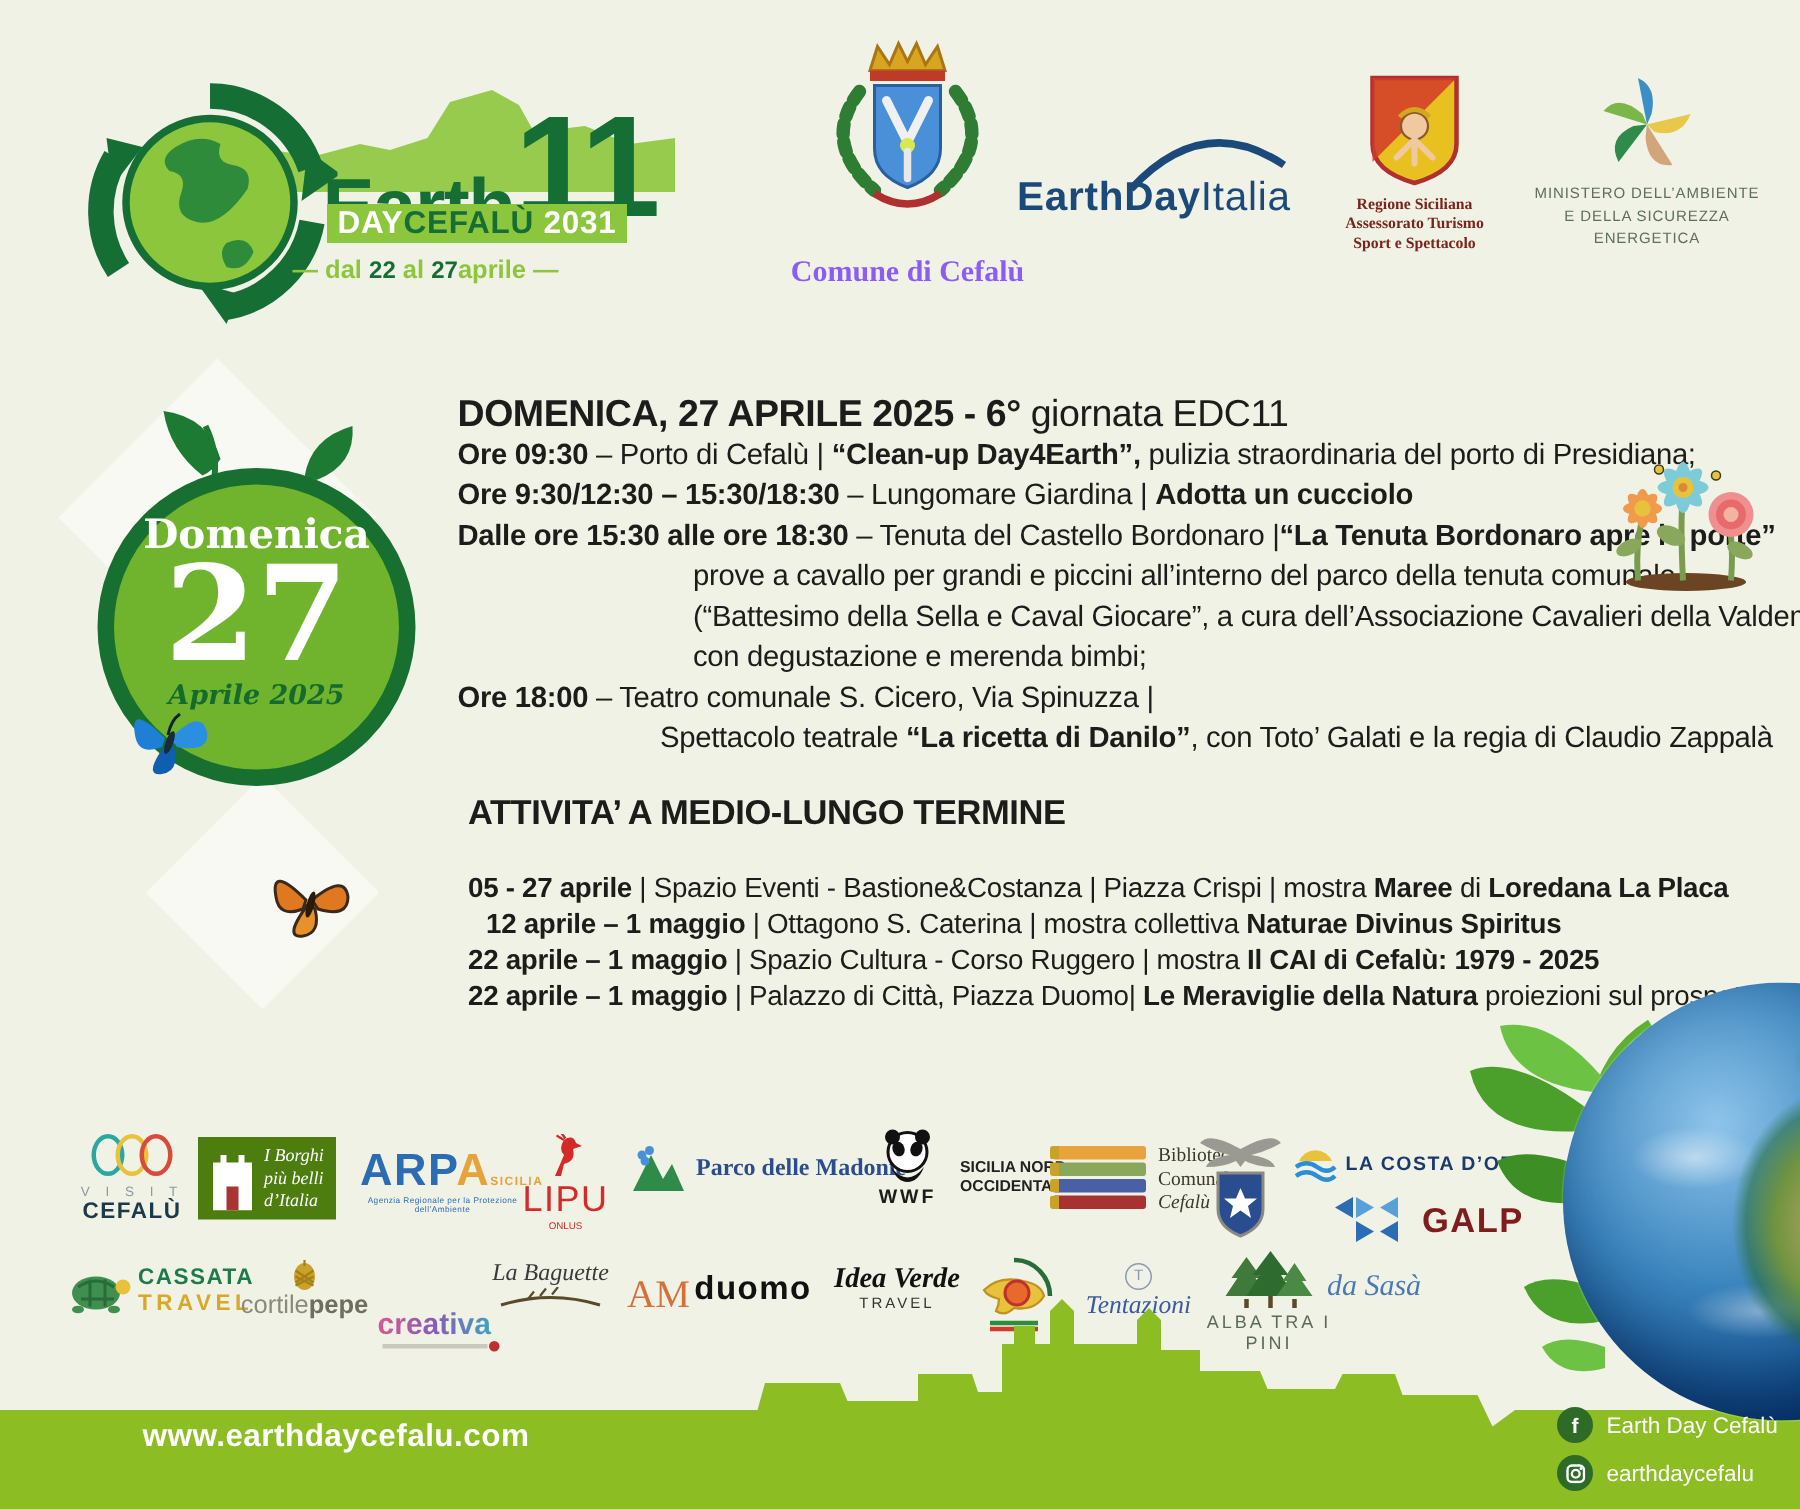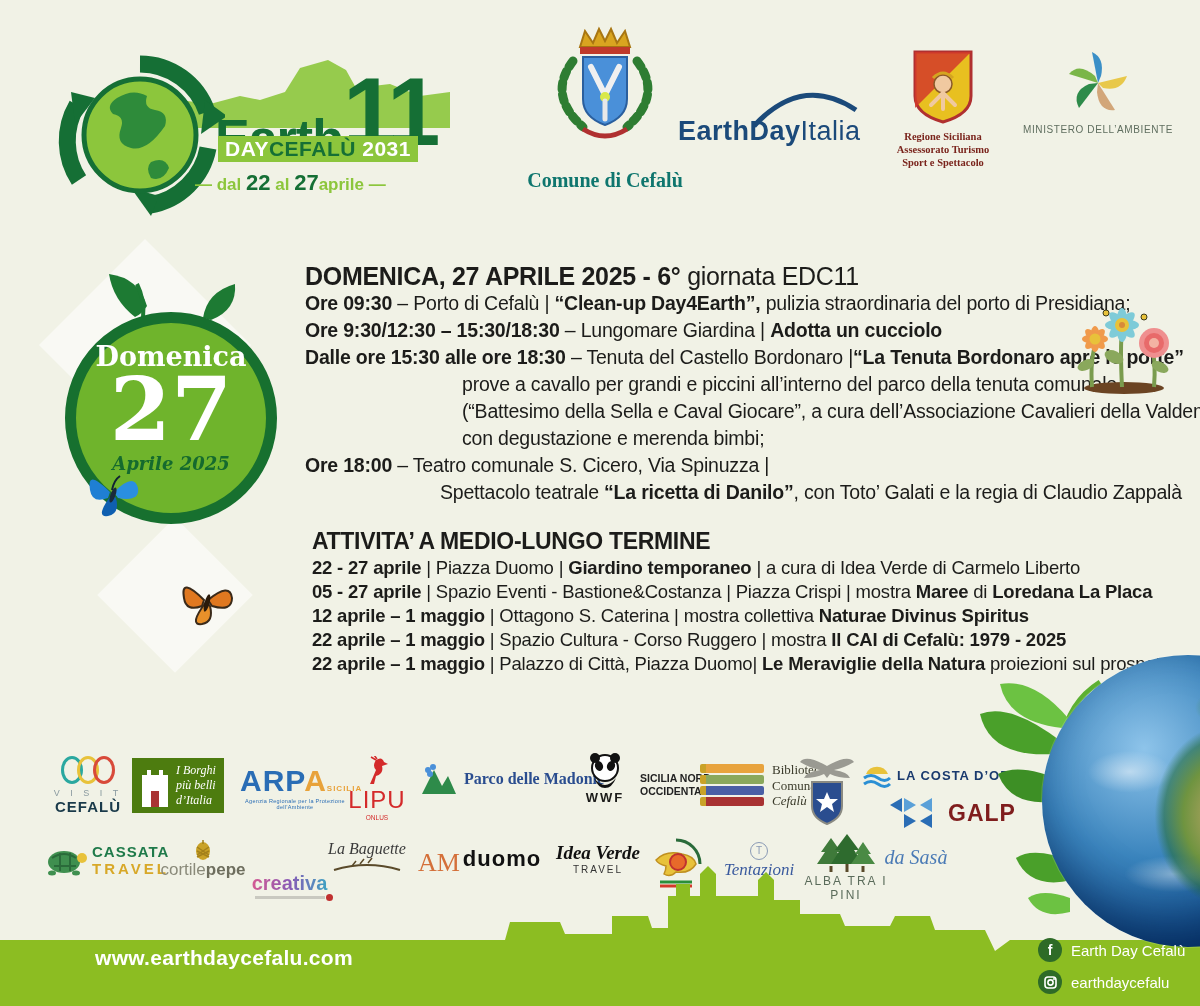--- a/index.html
+++ b/index.html
@@ -6,23 +6,23 @@
   .page{position:relative;width:1200px;height:1006px;background:#f1f2e6;overflow:hidden;
         font-family:"Liberation Sans",sans-serif;color:#1c1c1a;}
   .abs{position:absolute;}
 
   
   .logo-earth{font-weight:bold;color:#156f35;font-size:52px;letter-spacing:-1px;}
   .logo-eleven{font-weight:bold;color:#156f35;font-size:96px;line-height:.8;letter-spacing:-4px;}
   .logo-bar{background:#8cc63c;padding:1px 7px;font-weight:bold;font-size:21px;letter-spacing:.5px;white-space:nowrap;}
   .logo-bar .w{color:#fff;} .logo-bar .g{color:#156f35;}
   .logo-tag{font-weight:bold;font-size:17px;color:#8cc63c;white-space:nowrap;}
-  .logo-tag b{color:#156f35;font-size:22px;}
-
-  .comune-caption{font-family:"Liberation Serif",serif;font-weight:bold;font-size:20px;color:#0f766e;text-align:center;}
+  .logo-tag b{color:#156f35;font-size:16px;}
+
+  .comune-caption{font-family:"Liberation Serif",serif;font-weight:bold;font-size:20px;color:#8b5cf6;text-align:center;}
   .edi-text{font-size:27px;color:#1b4a7a;font-weight:bold;letter-spacing:.5px;white-space:nowrap;}
   .edi-text .lt{font-weight:normal;}
   .regione-text{font-family:"Liberation Serif",serif;font-weight:bold;font-size:10.5px;color:#7a241c;text-align:center;line-height:1.25;}
   .ministero-text{font-size:10px;color:#5f6e5f;text-align:center;letter-spacing:.6px;line-height:1.5;}
 
   
   .badge{width:190px;height:190px;border-radius:50%;background:#6fb42c;border:11px solid #17702f;
          text-align:center;}
   .badge .wd{font-family:"DejaVu Serif",serif;font-weight:bold;color:#fff;font-size:27px;margin-top:18px;}
   .badge .dy{font-family:"DejaVu Serif",serif;font-weight:bold;color:#fff;font-size:88px;line-height:.85;}
@@ -174,20 +174,21 @@
   <div class="abs" style="left:1008px;top:50px;width:180px;">
     <svg style="display:block;margin:0 auto;" width="62" height="66" viewBox="0 0 62 66">
       <path d="M31,33 L25,2 Q38,8 34,26 Z" fill="#3a8fc7"></path>
       <path d="M31,33 L60,26 Q54,42 36,38 Z" fill="#e8c84a"></path>
       <path d="M31,33 L48,60 Q32,62 30,42 Z" fill="#d2a679"></path>
       <path d="M31,33 L12,58 Q4,42 22,34 Z" fill="#2e8b4a"></path>
       <path d="M31,33 L2,24 Q12,12 28,26 Z" fill="#7ab648"></path>
     </svg>
     <div class="ministero-text" style="margin-top:6px;">
       <div>MINISTERO DELL’AMBIENTE</div>
+      <div>E DELLA SICUREZZA ENERGETICA</div>
     </div>
   </div>
 
   <div class="abs diamond" style="left:70px;top:270px;width:150px;height:150px;"></div>
   <div class="abs diamond" style="left:120px;top:540px;width:110px;height:110px;"></div>
 
   <svg class="abs" style="left:95px;top:262px;" width="150" height="60" viewBox="0 0 150 60">
     <path d="M40,55 Q18,38 14,12 Q44,16 52,44 Q47,52 40,55 Z" fill="#1d7a33"></path>
     <path d="M48,56 q2,-18 -6,-34" stroke="#1d7a33" stroke-width="4" fill="none"></path>
     <path d="M108,56 Q112,30 140,22 Q142,48 116,58 Z" fill="#1d7a33"></path>
@@ -262,27 +263,24 @@
     <g transform="translate(92,48)">
       <circle r="15" fill="#ef8f8f"></circle>
         <circle r="10" fill="#e86a6a"></circle>
         <circle r="5" fill="#f3b3a3"></circle>
     </g>
     <circle cx="44" cy="18" r="3" fill="#e8c23a" stroke="#3a3a1a" stroke-width="1"></circle>
     <circle cx="82" cy="22" r="3" fill="#e8c23a" stroke="#3a3a1a" stroke-width="1"></circle>
   </svg>
 
   <div class="abs act-title" style="left:312px;top:528px;">ATTIVITA’ A MEDIO-LUNGO TERMINE</div>
-  <div class="abs aline" style="left:312px;top:556px;">
-    <b>22 - 27 aprile</b><span> |  Piazza Duomo | </span><b>Giardino temporaneo</b><span> | a cura di Idea Verde di Carmelo Liberto</span>
-  </div>
   <div class="abs aline" style="left:312px;top:580px;">
     <b>05 - 27 aprile</b><span> |  Spazio Eventi - Bastione&amp;Costanza | Piazza Crispi |  mostra </span><b>Maree</b><span> di </span><b>Loredana La Placa</b>
   </div>
-  <div class="abs aline" style="left:312px;top:604px;">
+  <div class="abs aline" style="left:324px;top:604px;">
     <b>12 aprile – 1 maggio</b><span>  |  Ottagono S. Caterina | mostra collettiva </span><b>Naturae Divinus Spiritus</b>
   </div>
   <div class="abs aline" style="left:312px;top:628px;">
     <b>22 aprile – 1 maggio</b><span>  |  Spazio Cultura - Corso Ruggero | mostra  </span><b>Il CAI di Cefalù: 1979 - 2025</b>
   </div>
   <div class="abs aline" style="left:312px;top:652px;">
     <b>22 aprile – 1 maggio</b><span>  |  Palazzo di Città, Piazza Duomo| </span><b>Le Meraviglie della Natura</b><span> proiezioni sul prospetto del Municipio</span>
   </div>
 
   <div class="abs sp" style="left:48px;top:756px;width:80px;">

